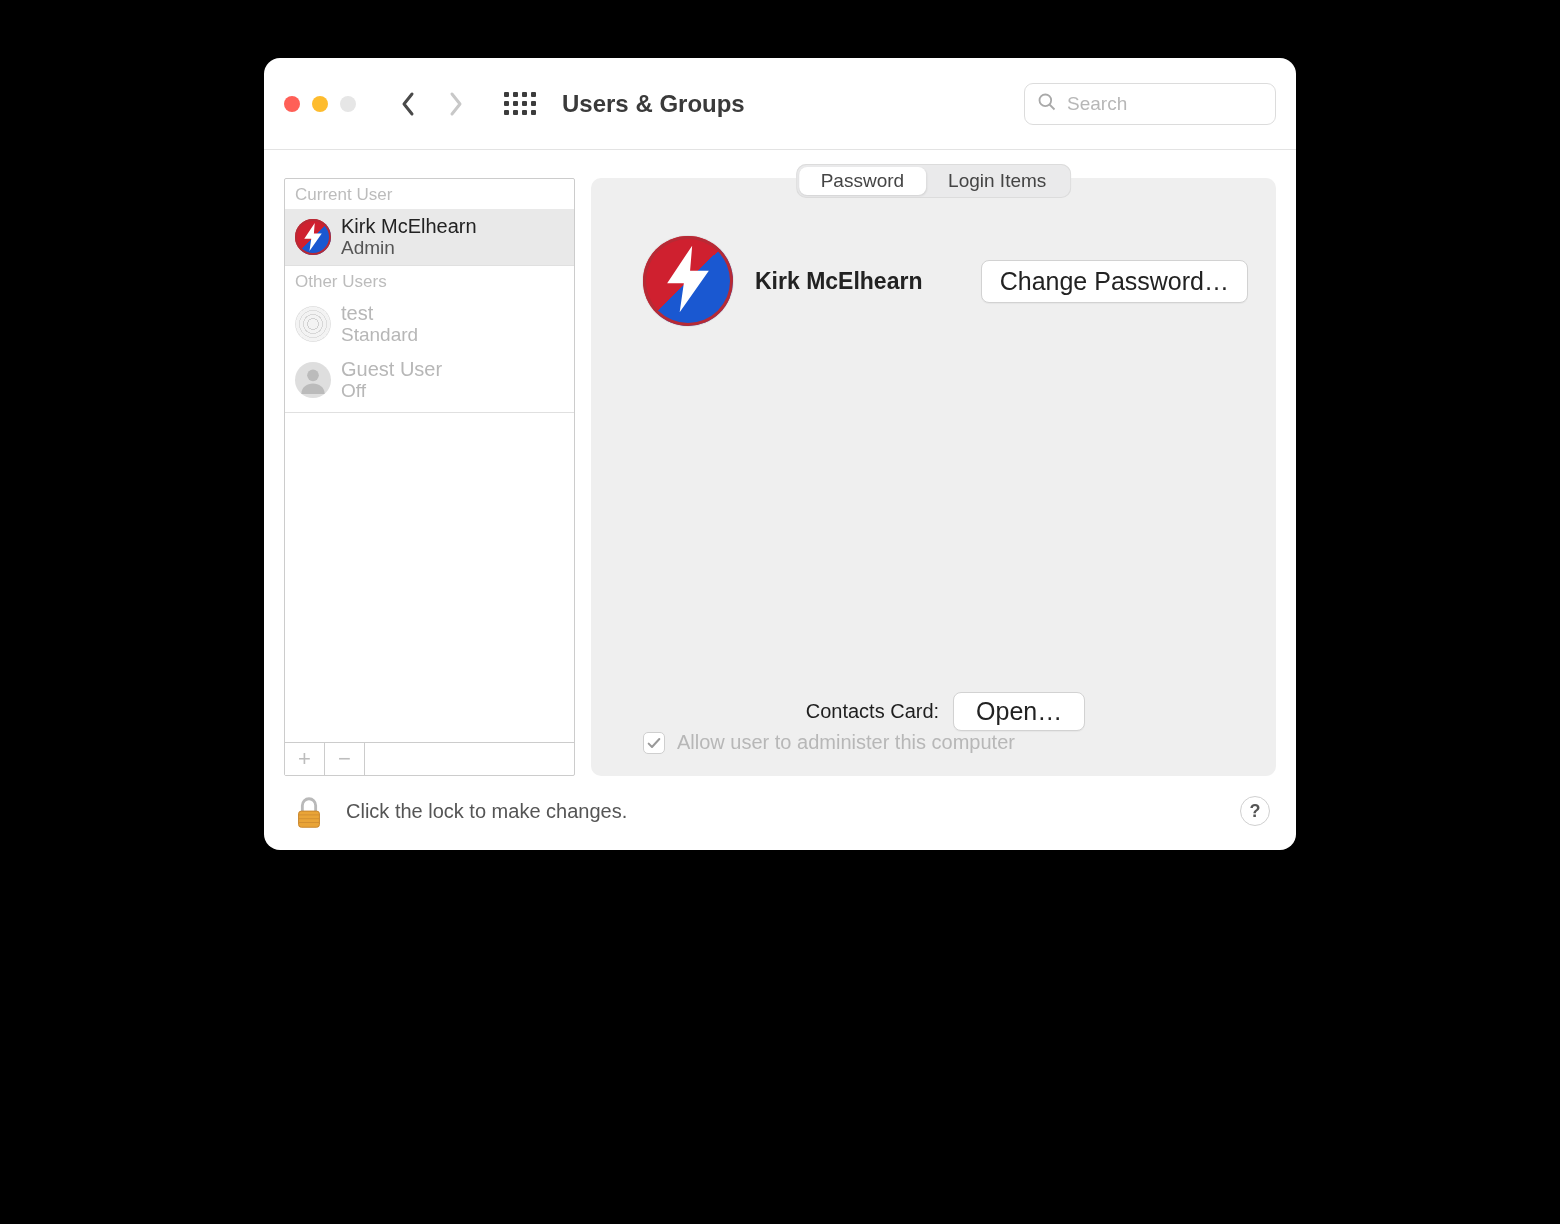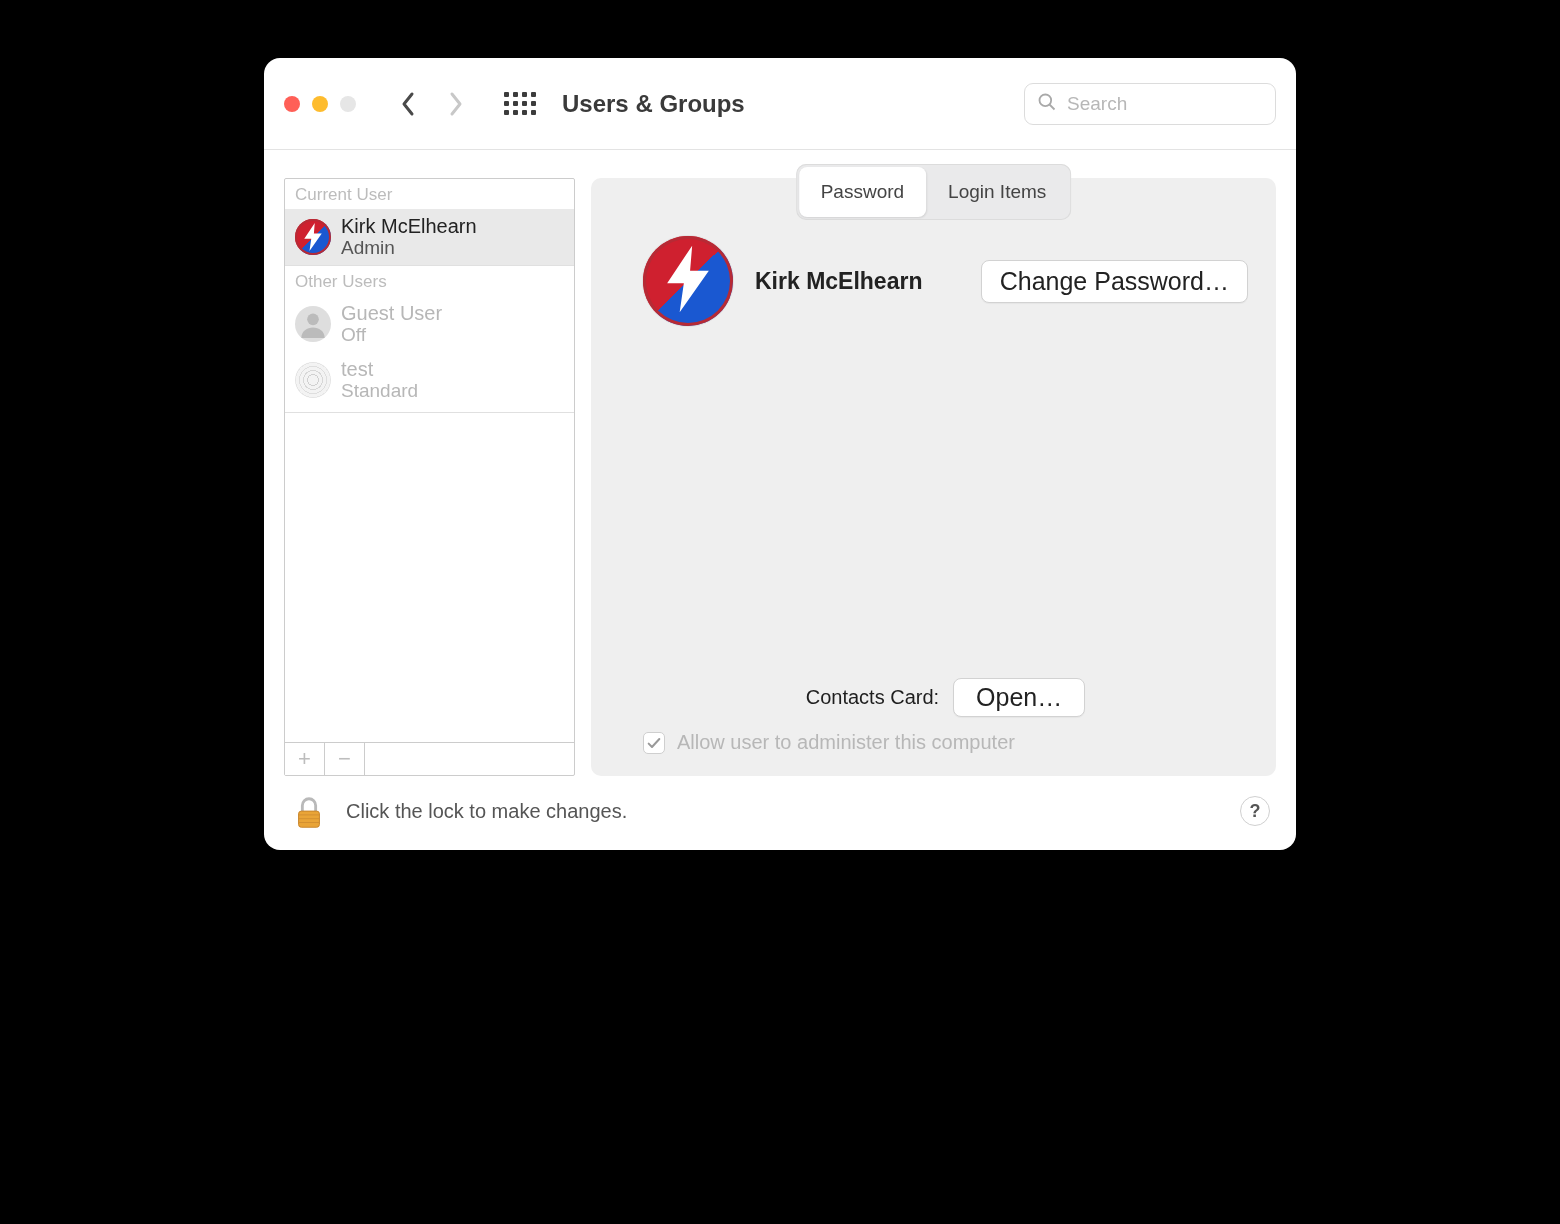--- a/index.html
+++ b/index.html
@@ -122,21 +122,21 @@
   
   .main {
     flex:1; display:flex; flex-direction:column; position:relative;
   }
   .tabbar {
     position:absolute; top:-14px; left:50%; transform:translateX(-50%);
     display:flex; border-radius:10px; background:#eaeaeb; padding:3px;
     box-shadow:inset 0 0 0 1px #dcdcdc; z-index:2;
   }
   .tab {
-    padding:14px 22px; font-size:19px; color:#444; border-radius:8px; cursor:pointer;
+    padding:3px 22px; font-size:19px; color:#444; border-radius:8px; cursor:pointer;
   }
   .tab.active {
     background:#fff; box-shadow:0 1px 2px rgba(0,0,0,.1);
   }
 
   .panel {
     flex:1; background:#efefef; border-radius:10px;
     padding:58px 28px 22px 52px; display:flex; flex-direction:column;
   }
   .profile-row {
@@ -153,21 +153,21 @@
   .big-name { font-size:23px; font-weight:700; color:#222; flex:1; }
   .btn {
     background:#fff; border:1px solid #d2d2d2; border-radius:8px;
     padding:6px 18px; font-size:25px; color:#222; cursor:pointer;
     box-shadow:0 1px 1px rgba(0,0,0,.04);
   }
 
   .mid-spacer { flex:1; }
 
   .contacts-row {
-    display:flex; align-items:center; justify-content:center; gap:14px; margin-bottom:14px;
+    display:flex; align-items:center; justify-content:center; gap:14px; 
   }
   .contacts-label { font-size:20px; color:#1e1e1e; }
   .open-btn { padding:4px 22px; }
 
   .admin-row {
     display:flex; align-items:center; gap:12px; color:#b7b7b7; font-size:20px;
     padding-left:0;
   }
   .chk {
     width:22px; height:22px; border-radius:5px; border:1px solid #cfcfcf;
@@ -260,37 +260,37 @@
         </div>
         <div class="user-text">
           <div class="uname">Kirk McElhearn</div>
           <div class="urole">Admin</div>
         </div>
       </div>
 
       <div class="side-section-label" style="border-top:1px solid #e0e0e0;">Other Users</div>
 
       <div class="user-row dim">
+        <div class="avatar fingerprint"></div>
+        <div class="user-text">
+          <div class="uname">test</div>
+          <div class="urole">Standard</div>
+        </div>
+      </div>
+
+      <div class="user-row dim">
         <div class="avatar generic">
           <svg width="28" height="28" viewBox="0 0 24 24" fill="currentColor">
               <circle cx="12" cy="8" r="5"></circle>
               <path d="M2 24c0-6 5-9 10-9s10 3 10 9"></path>
             </svg>
         </div>
         <div class="user-text">
           <div class="uname">Guest User</div>
           <div class="urole">Off</div>
-        </div>
-      </div>
-
-      <div class="user-row dim">
-        <div class="avatar fingerprint"></div>
-        <div class="user-text">
-          <div class="uname">test</div>
-          <div class="urole">Standard</div>
         </div>
       </div>
 
       <div class="side-spacer"></div>
 
 
       <div class="addremove">
         <button>+</button>
         <button>−</button>
         <div class="spacer"></div>

